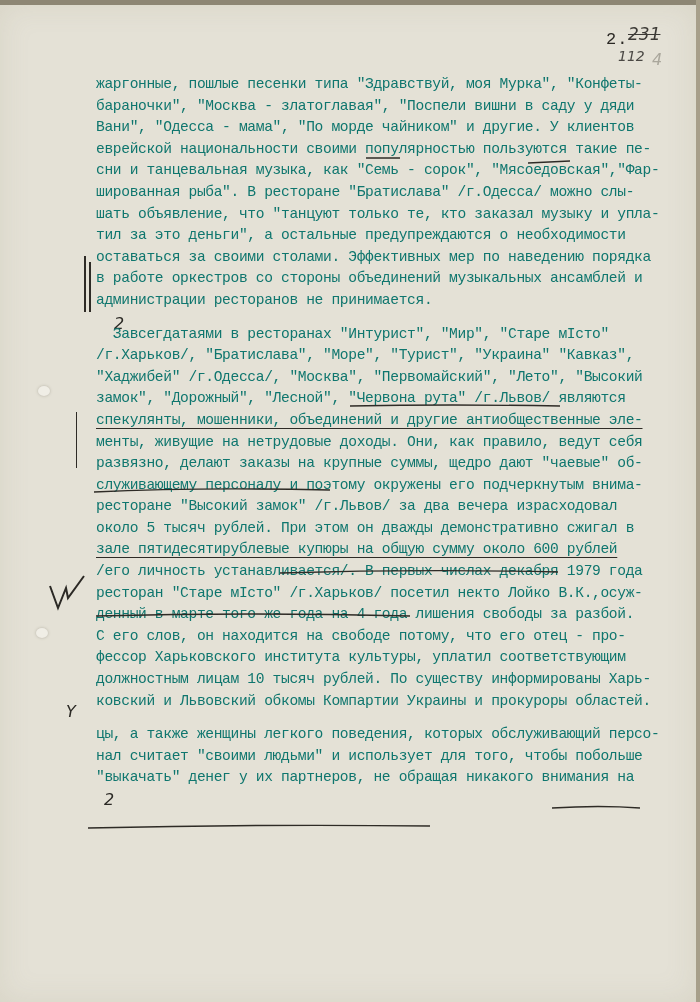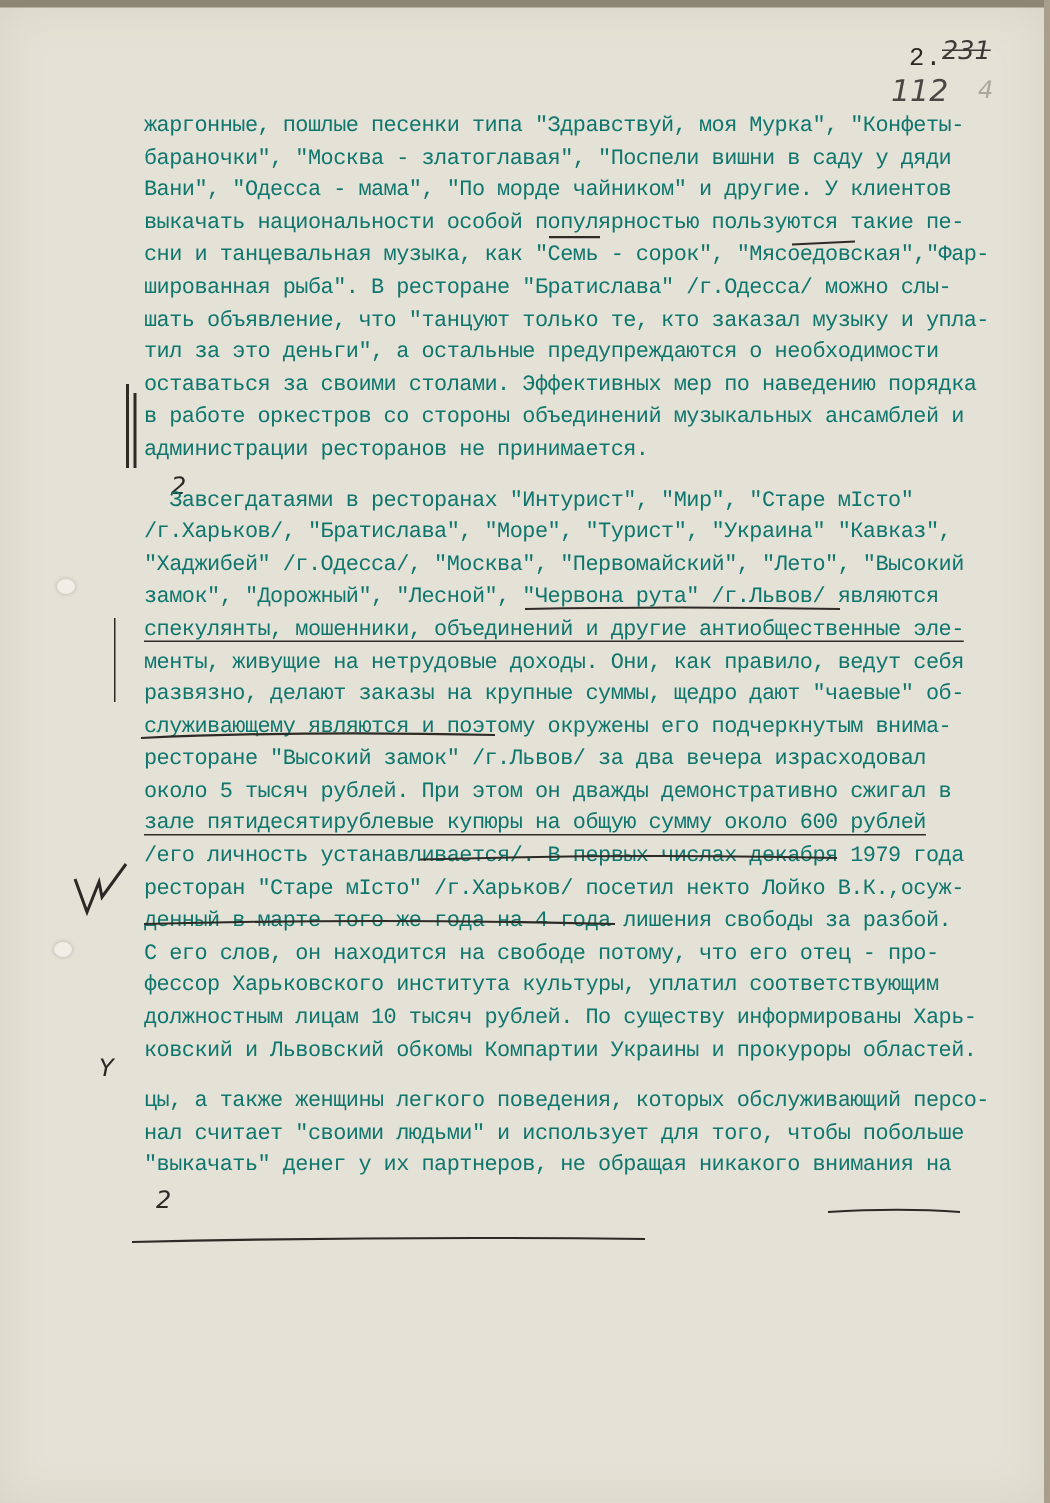--- a/index.html
+++ b/index.html
@@ -16,22 +16,22 @@
   .top-edge { position:absolute; left:0; top:0; width:700px; height:5px; background:#8d8674; }
   .right-edge { position:absolute; right:0; top:0; width:4px; height:1002px; background:#a79f8a; }
   .page-number {
     position:absolute; left:606px; top:30px; font-size:17px; color:#2a2824; letter-spacing:1px;
   }
   .folio-struck {
     position:absolute; left:628px; top:24px; font-family:"DejaVu Sans", sans-serif;
     font-size:17px; color:#3c3a36; font-style:italic; text-decoration: line-through;
   }
   .folio-new {
-    position:absolute; left:594px; top:48px; font-family:"DejaVu Sans", sans-serif;
-    font-size:20px; color:#4a4844; font-style:italic;
+    position:absolute; left:618px; top:48px; font-family:"DejaVu Sans", sans-serif;
+    font-size:14px; color:#4a4844; font-style:italic;
   }
   .folio-faint {
     position:absolute; left:652px; top:50px; font-family:"DejaVu Sans", sans-serif;
     font-size:16px; color:#aaa79c; font-style:italic;
   }
   .body-text {
     position:absolute; left:96px; top:74px; width:600px;
   }
   .line {
     height:21.6px; line-height:21.6px; font-size:14.6px; color:#0f766e;
@@ -71,37 +71,37 @@
 </svg>
 <div class="y-mark">Y</div>
 
 <div class="para-mark" style="left:114px; top:314px;">2</div>
 <div class="para-mark" style="left:104px; top:790px;">2</div>
 
 <div class="body-text">
   <div class="line">жаргонные, пошлые песенки типа "Здравствуй, моя Мурка", "Конфеты-</div>
   <div class="line">бараночки", "Москва - златоглавая", "Поспели вишни в саду у дяди</div>
   <div class="line">Вани", "Одесса - мама", "По морде чайником" и другие. У клиентов</div>
-  <div class="line">выкачать национальности особой популярностью пользуются такие пе-</div>
+  <div class="line">еврейской национальности своими популярностью пользуются такие пе-</div>
   <div class="line">сни и танцевальная музыка, как "Семь - сорок", "Мясоедовская","Фар-</div>
   <div class="line">шированная рыба". В ресторане "Братислава" /г.Одесса/ можно слы-</div>
   <div class="line">шать объявление, что "танцуют только те, кто заказал музыку и упла-</div>
   <div class="line">тил за это деньги", а остальные предупреждаются о необходимости</div>
   <div class="line">оставаться за своими столами. Эффективных мер по наведению порядка</div>
   <div class="line">в работе оркестров со стороны объединений музыкальных ансамблей и</div>
   <div class="line">администрации ресторанов не принимается.</div>
   <div class="gap"></div>
   <div class="line">  Завсегдатаями в ресторанах "Интурист", "Мир", "Старе мIсто"</div>
   <div class="line">/г.Харьков/, "Братислава", "Море", "Турист", "Украина" "Кавказ",</div>
   <div class="line">"Хаджибей" /г.Одесса/, "Москва", "Первомайский", "Лето", "Высокий</div>
   <div class="line">замок", "Дорожный", "Лесной", "Червона рута" /г.Львов/ являются</div>
   <div class="line ul">спекулянты, мошенники, объединений и другие антиобщественные эле-</div>
   <div class="line">менты, живущие на нетрудовые доходы. Они, как правило, ведут себя</div>
   <div class="line">развязно, делают заказы на крупные суммы, щедро дают "чаевые" об-</div>
-  <div class="line">служивающему являются и поэтому окружены его подчеркнутым внима-</div>
+  <div class="line">служивающему персоналу и поэтому окружены его подчеркнутым внима-</div>
   <div class="line">ресторане "Высокий замок" /г.Львов/ за два вечера израсходовал</div>
   <div class="line">около 5 тысяч рублей. При этом он дважды демонстративно сжигал в</div>
   <div class="line ul">зале пятидесятирублевые купюры на общую сумму около 600 рублей</div>
   <div class="line">/его личность устанавливается/. В первых числах декабря 1979 года</div>
   <div class="line">ресторан "Старе мIсто" /г.Харьков/ посетил некто Лойко В.К.,осуж-</div>
   <div class="line">денный в марте того же года на 4 года лишения свободы за разбой.</div>
   <div class="line">С его слов, он находится на свободе потому, что его отец - про-</div>
   <div class="line">фессор Харьковского института культуры, уплатил соответствующим</div>
   <div class="line">должностным лицам 10 тысяч рублей. По существу информированы Харь-</div>
   <div class="line">ковский и Львовский обкомы Компартии Украины и прокуроры областей.</div>

